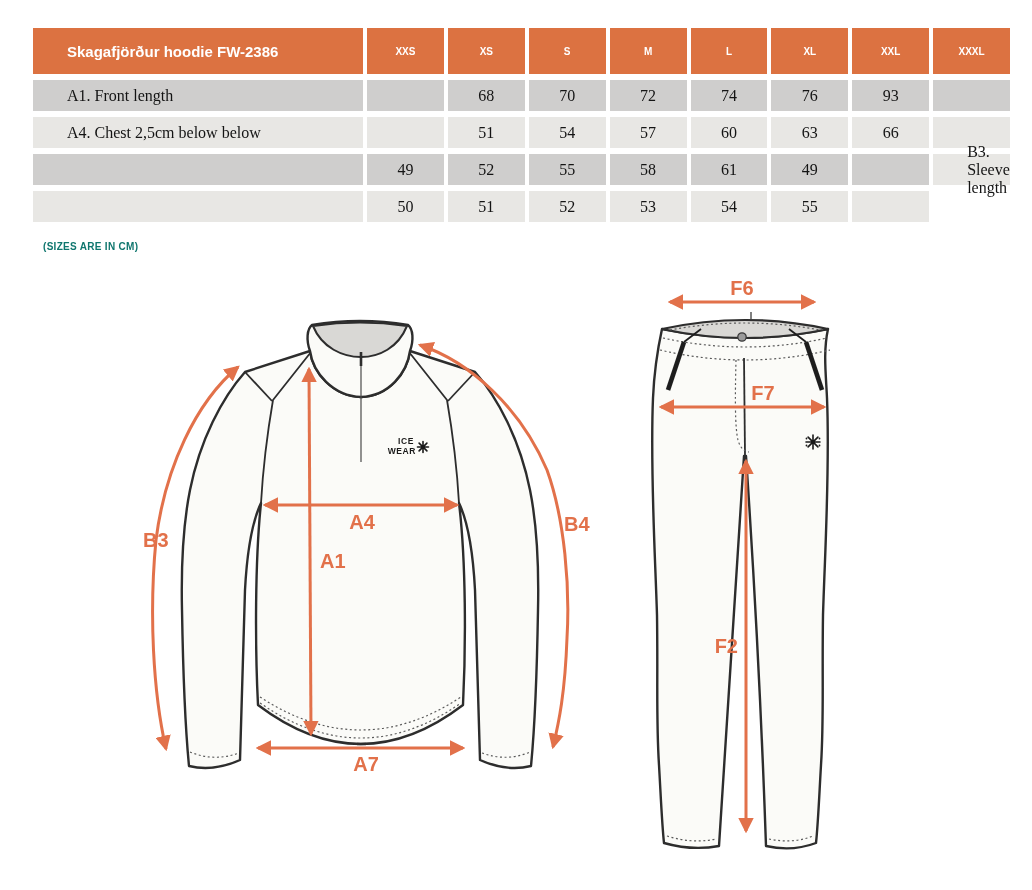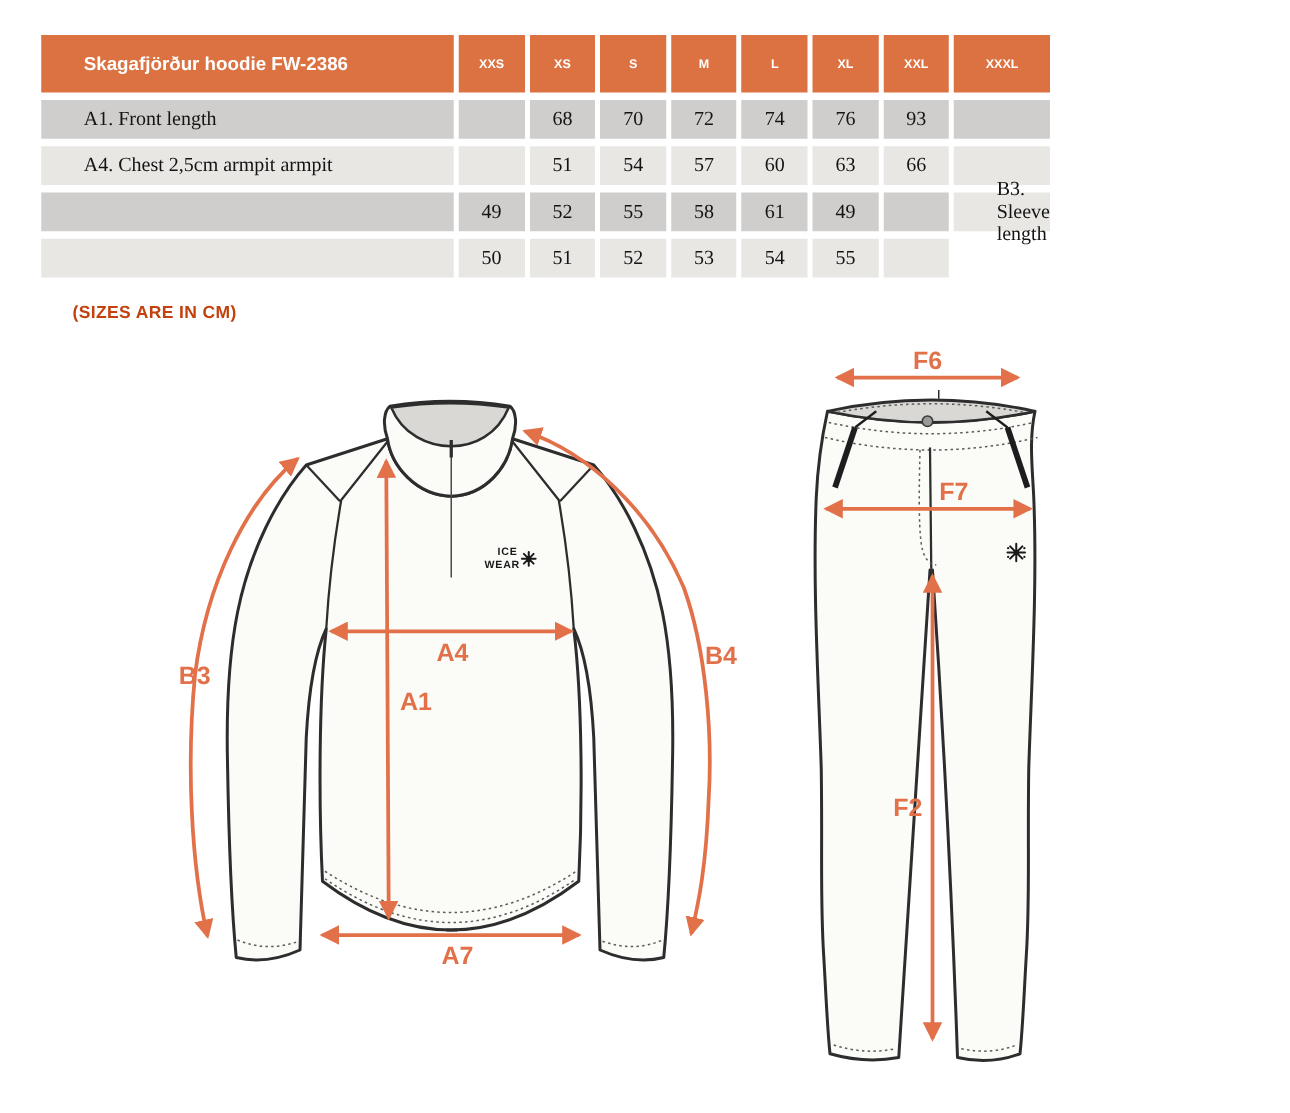--- a/index.html
+++ b/index.html
@@ -1,31 +1,31 @@
 <!DOCTYPE html>
 <html><head>
 <meta charset="utf-8">
 <style>
   html,body{margin:0;padding:0;background:#ffffff;}
   #page{position:relative;width:1032px;height:890px;background:#ffffff;overflow:hidden;
         font-family:"Liberation Sans",sans-serif;}
   
-  .size-table{position:absolute;left:33px;top:28px;width:807px;display:grid;
+  .size-table{position:absolute;left:33px;top:28px;width:977px;display:grid;
               grid-template-columns:330px repeat(8,1fr);
               grid-template-rows:46px repeat(4,31px);
               column-gap:4px;row-gap:6px;}
   .cell{display:flex;align-items:center;justify-content:center;}
   .cell.head{background:#DC7241;color:#ffffff;font-weight:bold;font-size:10px;}
   .cell.title{justify-content:flex-start;padding-left:34px;font-size:15px;}
   .cell.rowlabel{justify-content:flex-start;padding-left:34px;}
   .cell.data{font-family:Liberation Serif, serif;font-size:16px;color:#141414;}
   .bg-dark{background:#CFCECD;}
   .bg-light{background:#E8E7E4;}
   
-  .note{position:absolute;left:58px;top:241px;color:#c2410c;font-size:14px;
+  .note{position:absolute;left:43px;top:241px;color:#0f766e;font-size:10px;
         font-weight:600;letter-spacing:.3px;}
   
   .diagrams{position:absolute;left:0;top:270px;width:1032px;height:620px;}
   .garment{fill:#FBFBF8;stroke:#2D2D2D;stroke-width:2.4;stroke-linejoin:round;}
   .seam{fill:none;stroke:#2D2D2D;stroke-width:1.8;stroke-linejoin:round;}
   .stitch{fill:none;stroke:#5A5A5A;stroke-width:1.2;stroke-dasharray:2 2.6;}
   .arrow{fill:none;stroke:#E2714A;stroke-width:3;}
   .mlabel{fill:#E2714A;font-family:"Liberation Sans",sans-serif;font-size:20px;font-weight:600;}
   .logo-text{fill:#1a1a1a;font-family:"Liberation Sans",sans-serif;font-size:8.5px;
              font-weight:bold;letter-spacing:.6px;}
@@ -50,21 +50,21 @@
     <div class="cell data rowlabel bg-dark">A1. Front length</div>
     <div class="cell data bg-dark"></div>
     <div class="cell data bg-dark">68</div>
     <div class="cell data bg-dark">70</div>
     <div class="cell data bg-dark">72</div>
     <div class="cell data bg-dark">74</div>
     <div class="cell data bg-dark">76</div>
     <div class="cell data bg-dark">93</div>
     <div class="cell data bg-dark"></div>
 
-    <div class="cell data rowlabel bg-light">A4. Chest 2,5cm armpit armpit</div>
+    <div class="cell data rowlabel bg-light">A4. Chest 2,5cm below below</div>
     <div class="cell data bg-light"></div>
     <div class="cell data bg-light">51</div>
     <div class="cell data bg-light">54</div>
     <div class="cell data bg-light">57</div>
     <div class="cell data bg-light">60</div>
     <div class="cell data bg-light">63</div>
     <div class="cell data bg-light">66</div>
     <div class="cell data bg-light"></div>
 
     <div class="cell data bg-dark"></div>

